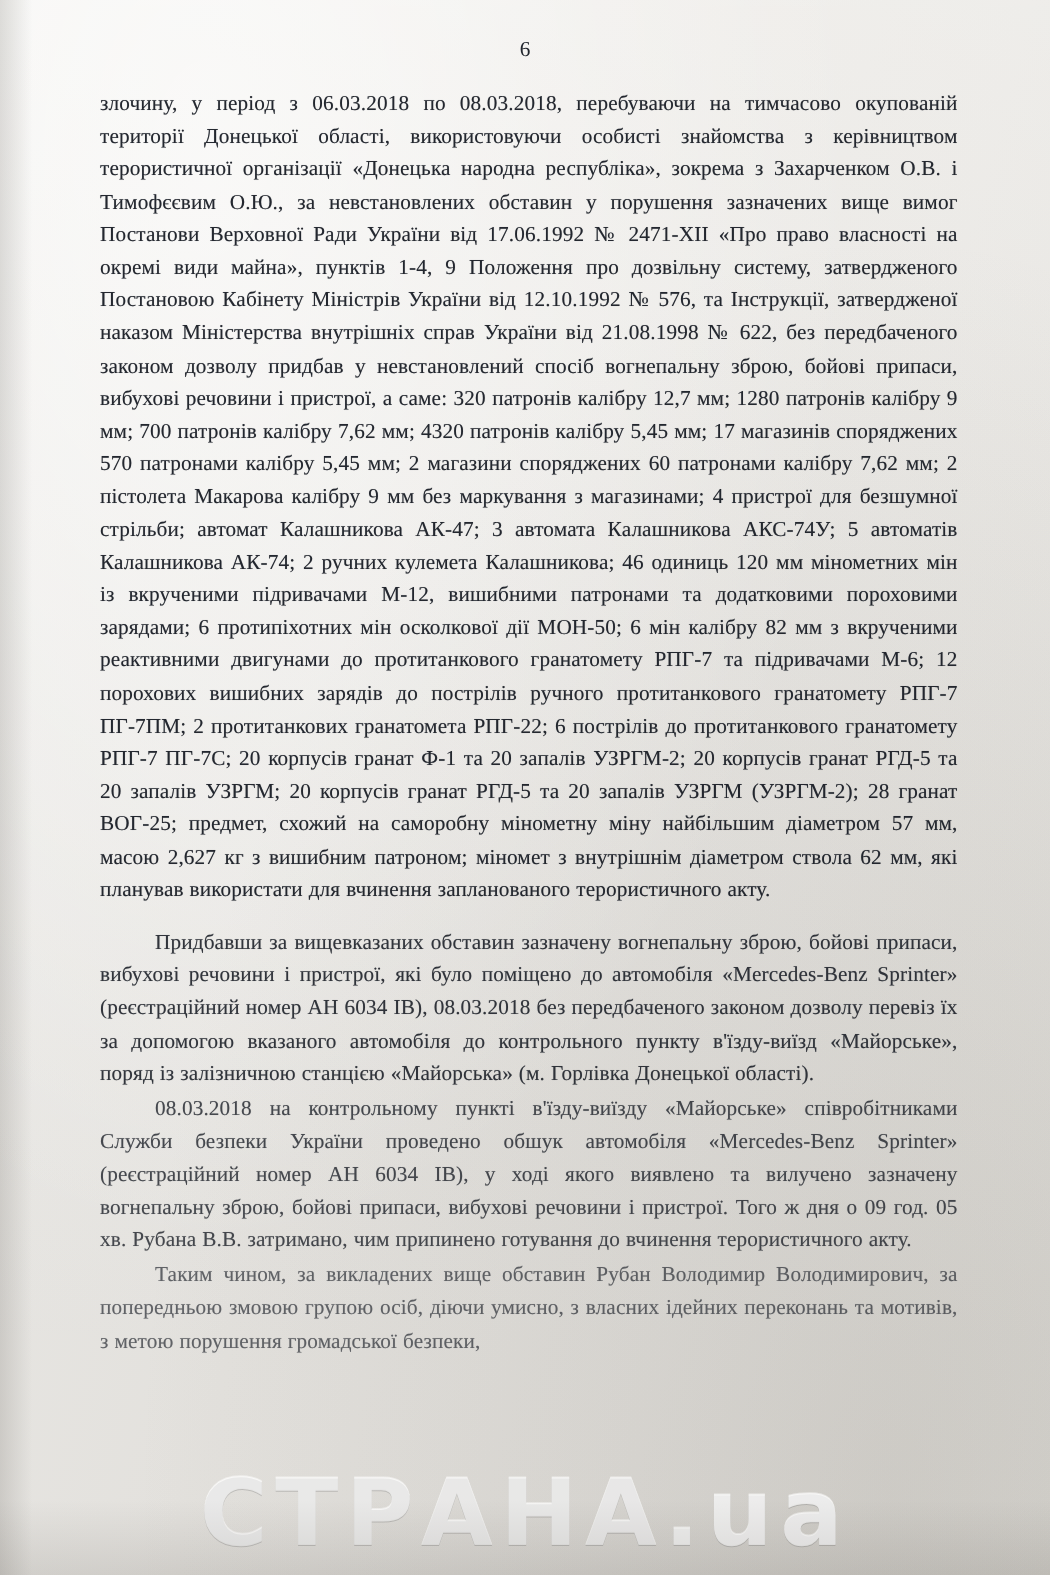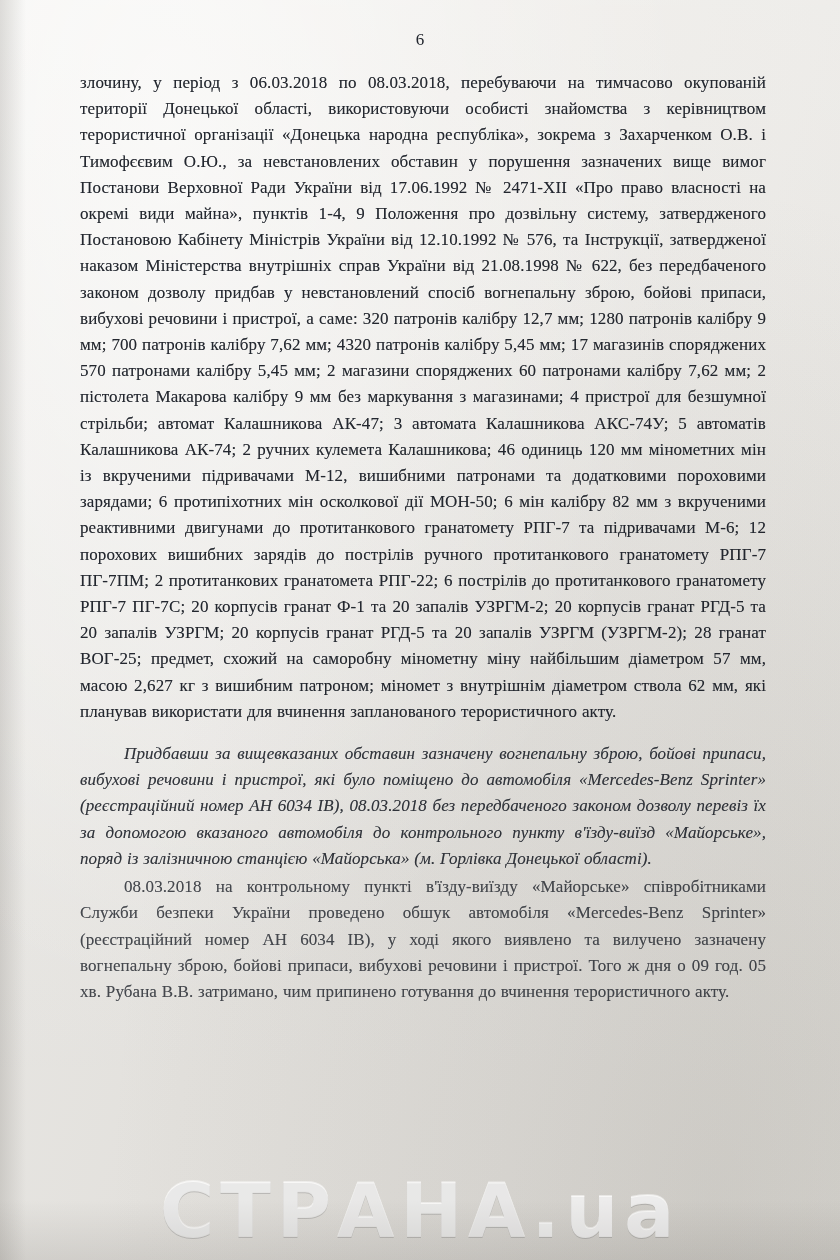--- a/index.html
+++ b/index.html
@@ -59,21 +59,21 @@
     text-shadow: 0 0 0.6px rgba(25,30,40,0.45);
   }
   p.para.indent {
     text-indent: 44px;
   }
   p.para.gap {
     margin-top: 16px;
   }
   
   .fade1 { color: #23272f; opacity: 0.97; }
-  .fade2 { color: #2a2e36; opacity: 0.90; font-style: italic; }
+  .fade2 { color: #2a2e36; opacity: 0.90; }
   .fade3 { color: #343840; opacity: 0.80; }
   .fade4 { color: #3d424a; opacity: 0.66; }
 
   
   .watermark {
     position: absolute;
     left: 0;
     bottom: 6px;
     width: 840px;
     text-align: center;
@@ -112,20 +112,21 @@
 
 <div class="page">
   <div class="paper-shade"></div>
 
   <div class="page-number">6</div>
 
   <div class="content">
     <p class="para fade1">злочину, у період з 06.03.2018 по 08.03.2018, перебуваючи на тимчасово окупованій території Донецької області, використовуючи особисті знайомства з керівництвом терористичної організації «Донецька народна республіка», зокрема з Захарченком О.В. і Тимофєєвим О.Ю., за невстановлених обставин у порушення зазначених вище вимог Постанови Верховної Ради України від 17.06.1992 № 2471-ХІІ «Про право власності на окремі види майна», пунктів 1-4, 9 Положення про дозвільну систему, затвердженого Постановою Кабінету Міністрів України від 12.10.1992 № 576, та Інструкції, затвердженої наказом Міністерства внутрішніх справ України від 21.08.1998 № 622, без передбаченого законом дозволу придбав у невстановлений спосіб вогнепальну зброю, бойові припаси, вибухові речовини і пристрої, а саме: 320 патронів калібру 12,7 мм; 1280 патронів калібру 9 мм; 700 патронів калібру 7,62 мм; 4320 патронів калібру 5,45 мм; 17 магазинів споряджених 570 патронами калібру 5,45 мм; 2 магазини споряджених 60 патронами калібру 7,62 мм; 2 пістолета Макарова калібру 9 мм без маркування з магазинами; 4 пристрої для безшумної стрільби; автомат Калашникова АК-47; 3 автомата Калашникова АКС-74У; 5 автоматів Калашникова АК-74; 2 ручних кулемета Калашникова; 46 одиниць 120 мм мінометних мін із вкрученими підривачами М-12, вишибними патронами та додатковими пороховими зарядами; 6 протипіхотних мін осколкової дії МОН-50; 6 мін калібру 82 мм з вкрученими реактивними двигунами до протитанкового гранатомету РПГ-7 та підривачами М-6; 12 порохових вишибних зарядів до пострілів ручного протитанкового гранатомету РПГ-7 ПГ-7ПМ; 2 протитанкових гранатомета РПГ-22; 6 пострілів до протитанкового гранатомету РПГ-7 ПГ-7С; 20 корпусів гранат Ф-1 та 20 запалів УЗРГМ-2; 20 корпусів гранат РГД-5 та 20 запалів УЗРГМ; 20 корпусів гранат РГД-5 та 20 запалів УЗРГМ (УЗРГМ-2); 28 гранат ВОГ-25; предмет, схожий на саморобну мінометну міну найбільшим діаметром 57 мм, масою 2,627 кг з вишибним патроном; міномет з внутрішнім діаметром ствола 62 мм, які планував використати для вчинення запланованого терористичного акту.</p>
     <p class="para indent gap fade2">Придбавши за вищевказаних обставин зазначену вогнепальну зброю, бойові припаси, вибухові речовини і пристрої, які було поміщено до автомобіля «Mercedes-Benz Sprinter» (реєстраційний номер АН 6034 ІВ), 08.03.2018 без передбаченого законом дозволу перевіз їх за допомогою вказаного автомобіля до контрольного пункту в'їзду-виїзд «Майорське», поряд із залізничною станцією «Майорська» (м. Горлівка Донецької області).</p>
     <p class="para indent fade3">08.03.2018 на контрольному пункті в'їзду-виїзду «Майорське» співробітниками Служби безпеки України проведено обшук автомобіля «Mercedes-Benz Sprinter» (реєстраційний номер АН 6034 ІВ), у ході якого виявлено та вилучено зазначену вогнепальну зброю, бойові припаси, вибухові речовини і пристрої. Того ж дня о 09 год. 05 хв. Рубана В.В. затримано, чим припинено готування до вчинення терористичного акту.</p>
+    <p class="para indent fade4">Таким чином, за викладених вище обставин Рубан Володимир Володимирович, за попередньою змовою групою осіб, діючи умисно, з власних ідейних переконань та мотивів, з метою порушення громадської безпеки,</p>
   </div>
 
   <div class="watermark">
     <span class="wm-main">СТРАНА</span><span class="wm-suffix">.ua</span>
   </div>
 
   <div class="edge-shadow-left"></div>
   <div class="edge-shadow-bottom"></div>
 </div>
 

